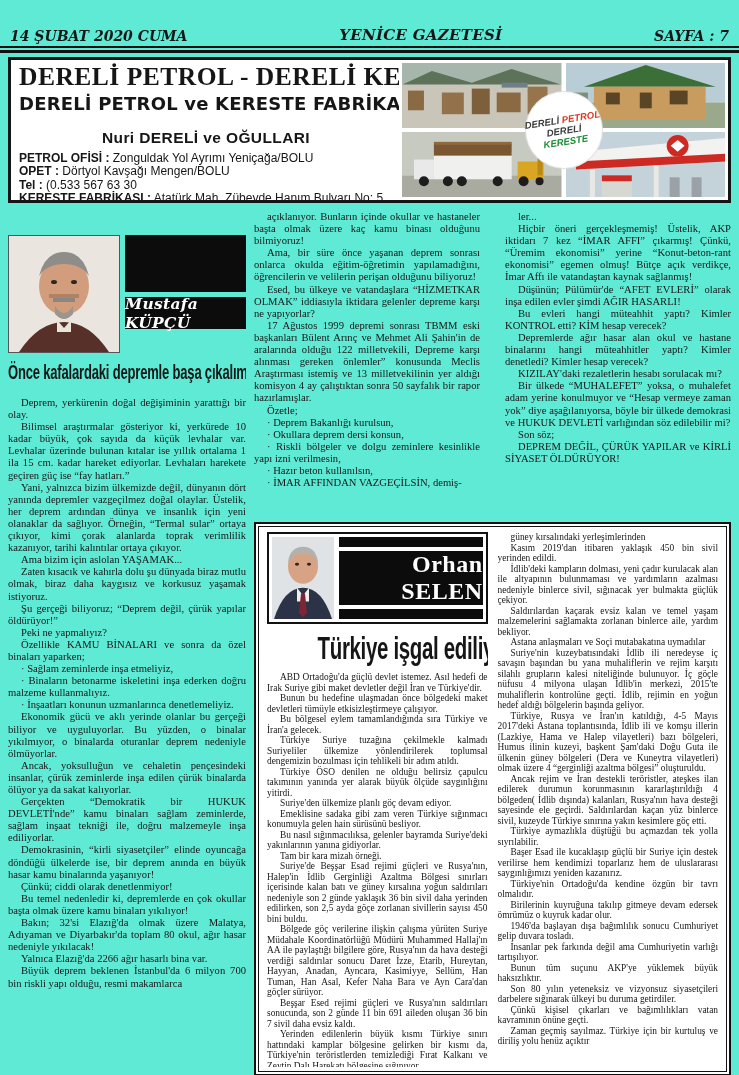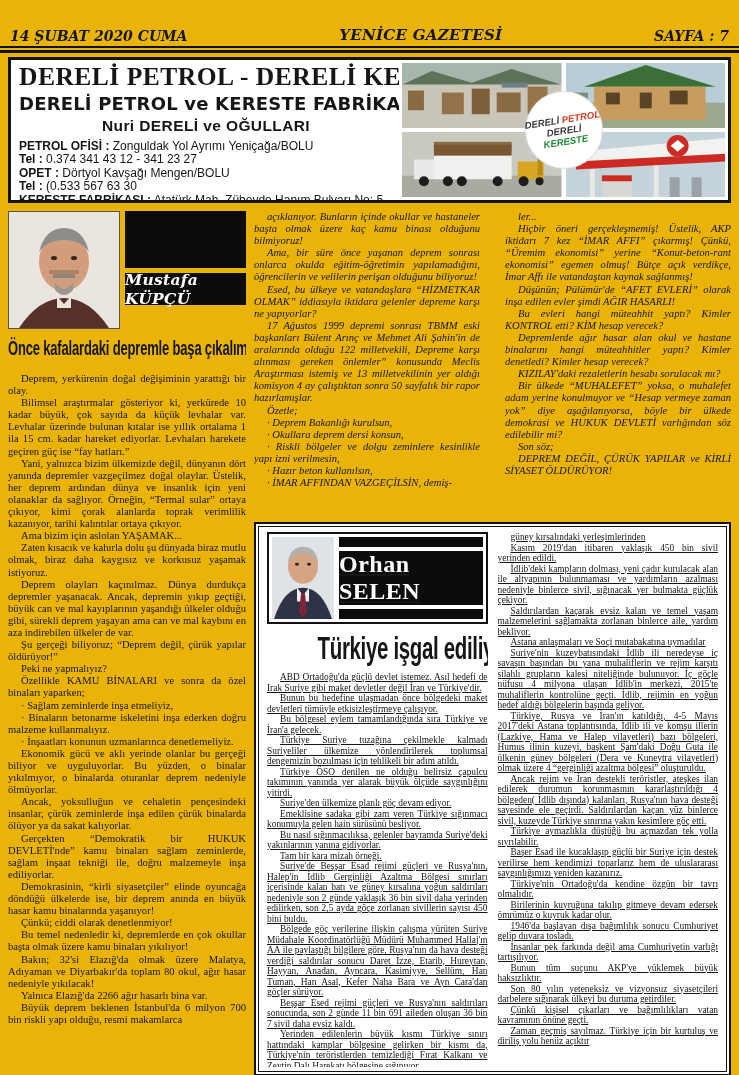--- a/index.html
+++ b/index.html
@@ -1,19 +1,19 @@
 <!DOCTYPE html>
 <html lang="tr"><head>
 <meta charset="utf-8">
 <style>
   * { box-sizing: border-box; margin: 0; padding: 0; }
   html,body { background:#d8d8d4; }
   .page {
     position: relative; width: 739px; height: 1075px; margin: 0 auto;
-    background: #eab308; color:#161616; overflow: hidden;
+    background: #5eead4; color:#161616; overflow: hidden;
     font-family: "Liberation Serif", serif;
   }
   
   .masthead {
     display:flex; justify-content:space-between; align-items:flex-end;
     padding: 26px 10px 2px 10px;
     font-family: "DejaVu Serif", serif;
     font-weight: bold; font-style: italic; font-size: 14px;
   }
   .masthead .center { font-size: 15px; letter-spacing:.3px; }
@@ -28,42 +28,42 @@
   .ad-title {
     font-family:"Liberation Serif", serif; font-weight:bold; font-size:25.5px;
     letter-spacing: .5px; text-align:center; white-space:nowrap;
   }
   .ad-subtitle {
     font-family:"DejaVu Sans", sans-serif; font-weight:800; font-size:18px;
     text-align:center; white-space:nowrap; letter-spacing:.2px; margin-top:1px;
   }
   .ad-owner {
     font-family:"Liberation Sans", sans-serif; font-weight:bold; font-size:15.5px;
-    text-align:center; margin: 3px 0 5px 0; letter-spacing:.4px;
+    text-align:center; margin: 15px 0 5px 0; letter-spacing:.4px;
   }
   .ad-contacts { font-family:"Liberation Sans", sans-serif; font-size:12px; line-height:13.4px; }
   .ad-contacts .lbl { font-weight:bold; }
   
   .ad-photos { position:relative; flex:1; padding:3px; display:grid;
     grid-template-columns:1fr 1fr; grid-template-rows:1fr 1fr; gap:4px; background:#fff; }
   .tile { width:100%; height:100%; overflow:hidden; }
   .tile svg { width:100%; height:100%; display:block; }
   .badge {
     position:absolute; left:50%; top:50%; width:76px; height:76px;
     transform:translate(-50%,-50%); background:#fff; border-radius:50%;
     box-shadow: 0 0 0 1px #e2e2e2; display:flex; align-items:center; justify-content:center;
   }
   .badge-inner { transform: rotate(-9deg); font-family:"Liberation Sans", sans-serif;
     font-weight:bold; font-style:italic; font-size:9.5px; line-height:11px; text-align:center; }
   .badge .dark { color:#3a3a3a; }
   
   .content { margin: 8px 8px 0 8px; height: 865px; display:flex; gap:8px; overflow:hidden; }
-  .col-left { width: 238px; flex:none; overflow:hidden; }
+  .col-left { width: 238px; flex:none; overflow:hidden;margin-top:24px; }
   .col-rest { flex:1; display:flex; flex-direction:column; overflow:hidden; }
-  .top-row { height: 306px; display:flex; gap:25px; overflow:hidden;font-style:italic; }
+  .top-row { height: 306px; display:flex; gap:25px; overflow:hidden; }
   .top-row .tcol { flex:1; overflow:hidden; }
   .body { text-align: justify; }
   .body p { text-indent: 13px; }
   .body.lg { font-size: 10.6px; line-height: 12.1px; }
   .body.sm { font-size: 9.4px;  line-height: 10.5px; }
   
   .author1 { height: 118px; display:flex; gap:5px; }
   .a1-photo { width: 112px; flex:none; border:1px solid #555; background:#e9e5de; }
   .a1-photo svg { width:100%; height:100%; display:block; }
   .a1-right { flex:1; display:flex; flex-direction:column; }
@@ -77,22 +77,22 @@
   .a1-foot { height:24px; }
   .headline1-wrap { height: 34px; margin: 7px 0 3px 0; overflow:hidden; }
   .headline1 {
     display:inline-block; white-space:nowrap; transform: scaleX(.62);
     transform-origin:left center; font-family:"Liberation Sans", sans-serif;
     font-weight:bold; font-size: 21px; letter-spacing:-.3px;
   }
   
   .selen-box { flex:1; margin-top:5px; border:2px solid #111; padding:2px; overflow:hidden; background:#fff; }
   .selen-inner { height:100%; border:1px solid #111; padding:5px 8px 4px 8px; display:flex; gap:10px; overflow:hidden; }
-  .selen-col { flex:1; overflow:hidden;text-decoration:underline; }
-  .author2 { height: 92px; border:2px solid #111; padding:3px; display:flex; gap:5px; background:#fff; }
+  .selen-col { flex:1; overflow:hidden; }
+  .author2 { height: 92px; border:2px solid #111; padding:3px; display:flex; gap:5px; background:#fff;text-align:right; }
   .a2-photo { width:62px; flex:none; background:#dfe2e5; }
   .a2-photo svg { width:100%; height:100%; display:block; }
   .a2-bars { flex:1; display:flex; flex-direction:column; gap:4px; }
   .a2-b { height:11px; background:#0c0c0c; }
   .a2-name {
     flex:1; background:#0c0c0c; color:#fff; display:flex; align-items:center; justify-content:center;
     font-family:"Liberation Serif", serif; font-weight:bold; font-size:24px; letter-spacing:.5px;
   }
   .headline2-wrap { text-align:center; margin: 7px 0 5px 0; height: 36px; overflow:hidden; }
   .headline2 {
@@ -114,21 +114,20 @@
   <div class="rule-thin"></div>
   <div class="rule-thick"></div>
 
   <section class="ad">
     <div class="ad-left">
       <div class="ad-title">DERELİ PETROL - DERELİ KERESTE</div>
       <div class="ad-subtitle">DERELİ PETROL ve KERESTE FABRİKASI</div>
       <div class="ad-owner">Nuri DERELİ ve OĞULLARI</div>
       <div class="ad-contacts">
         <div><span class="lbl">PETROL OFİSİ :</span><span> Zonguldak Yol Ayrımı Yeniçağa/BOLU</span></div>
-        <div><span class="lbl">Tel :</span><span> 0.374 341 43 12 - 341 23 27</span></div>
         <div><span class="lbl">OPET :</span><span> Dörtyol Kavşağı Mengen/BOLU</span></div>
         <div><span class="lbl">Tel :</span><span> (0.533 567 63 30</span></div>
         <div><span class="lbl">KERESTE FABRİKASI :</span><span> Atatürk Mah. Zübeyde Hanım Bulvarı No: 5 Yenice/KARABÜK</span></div>
 
       </div>
     </div>
     <div class="ad-photos">
       <div class="tile">
         <svg viewBox="0 0 160 66" preserveAspectRatio="none">
           <rect width="160" height="22" fill="#a7b6ad"></rect>
@@ -223,21 +222,20 @@
       </div>
       <div class="headline1-wrap">
         <span class="headline1">Önce kafalardaki depremle başa çıkalım!..</span>
       </div>
       <div class="body lg">
           <p>Deprem, yerkürenin doğal değişiminin yarattığı bir olay.</p>
           <p>Bilimsel araştırmalar gösteriyor ki, yerkürede 10 kadar büyük, çok sayıda da küçük levhalar var. Levhalar üzerinde bulunan kıtalar ise yıllık ortalama 1 ila 15 cm. kadar hareket ediyorlar. Levhaları harekete geçiren güç ise “fay hatları.”</p>
           <p>Yani, yalnızca bizim ülkemizde değil, dünyanın dört yanında depremler vazgeçilmez doğal olaylar. Üstelik, her deprem ardından dünya ve insanlık için yeni olanaklar da sağlıyor. Örneğin, “Termal sular” ortaya çıkıyor, kimi çorak alanlarda toprak verimlilik kazanıyor, tarihi kalıntılar ortaya çıkıyor.</p>
           <p>Ama bizim için aslolan YAŞAMAK...</p>
           <p>Zaten kısacık ve kahırla dolu şu dünyada biraz mutlu olmak, biraz daha kaygısız ve korkusuz yaşamak istiyoruz.</p>
-          <p>Deprem olayları kaçınılmaz. Dünya durdukça depremler yaşanacak. Ancak, depremin yıkıp geçtiği, büyük can ve mal kayıplarının yaşandığı ülkeler olduğu gibi, sürekli deprem yaşayan ama can ve mal kaybını en aza indirebilen ülkeler de var.</p>
           <p>Şu gerçeği biliyoruz; “Deprem değil, çürük yapılar öldürüyor!”</p>
           <p>Peki ne yapmalıyız?</p>
           <p>Özellikle KAMU BİNALARI ve sonra da özel binaları yaparken;</p>
           <p>· Sağlam zeminlerde inşa etmeliyiz,</p>
           <p>· Binaların betonarme iskeletini inşa ederken doğru malzeme kullanmalıyız.</p>
           <p>· İnşaatları konunun uzmanlarınca denetlemeliyiz.</p>
           <p>Ekonomik gücü ve aklı yerinde olanlar bu gerçeği biliyor ve uyguluyorlar. Bu yüzden, o binalar yıkılmıyor, o binalarda oturanlar deprem nedeniyle ölmüyorlar.</p>
           <p>Ancak, yoksulluğun ve cehaletin pençesindeki insanlar, çürük zeminlerde inşa edilen çürük binalarda ölüyor ya da sakat kalıyorlar.</p>
           <p>Gerçekten “Demokratik bir HUKUK DEVLETİ'nde” kamu binaları sağlam zeminlerde, sağlam inşaat tekniği ile, doğru malzemeyle inşa ediliyorlar.</p>
           <p>Demokrasinin, “kirli siyasetçiler” elinde oyuncağa döndüğü ülkelerde ise, bir deprem anında en büyük hasar kamu binalarında yaşanıyor!</p>

